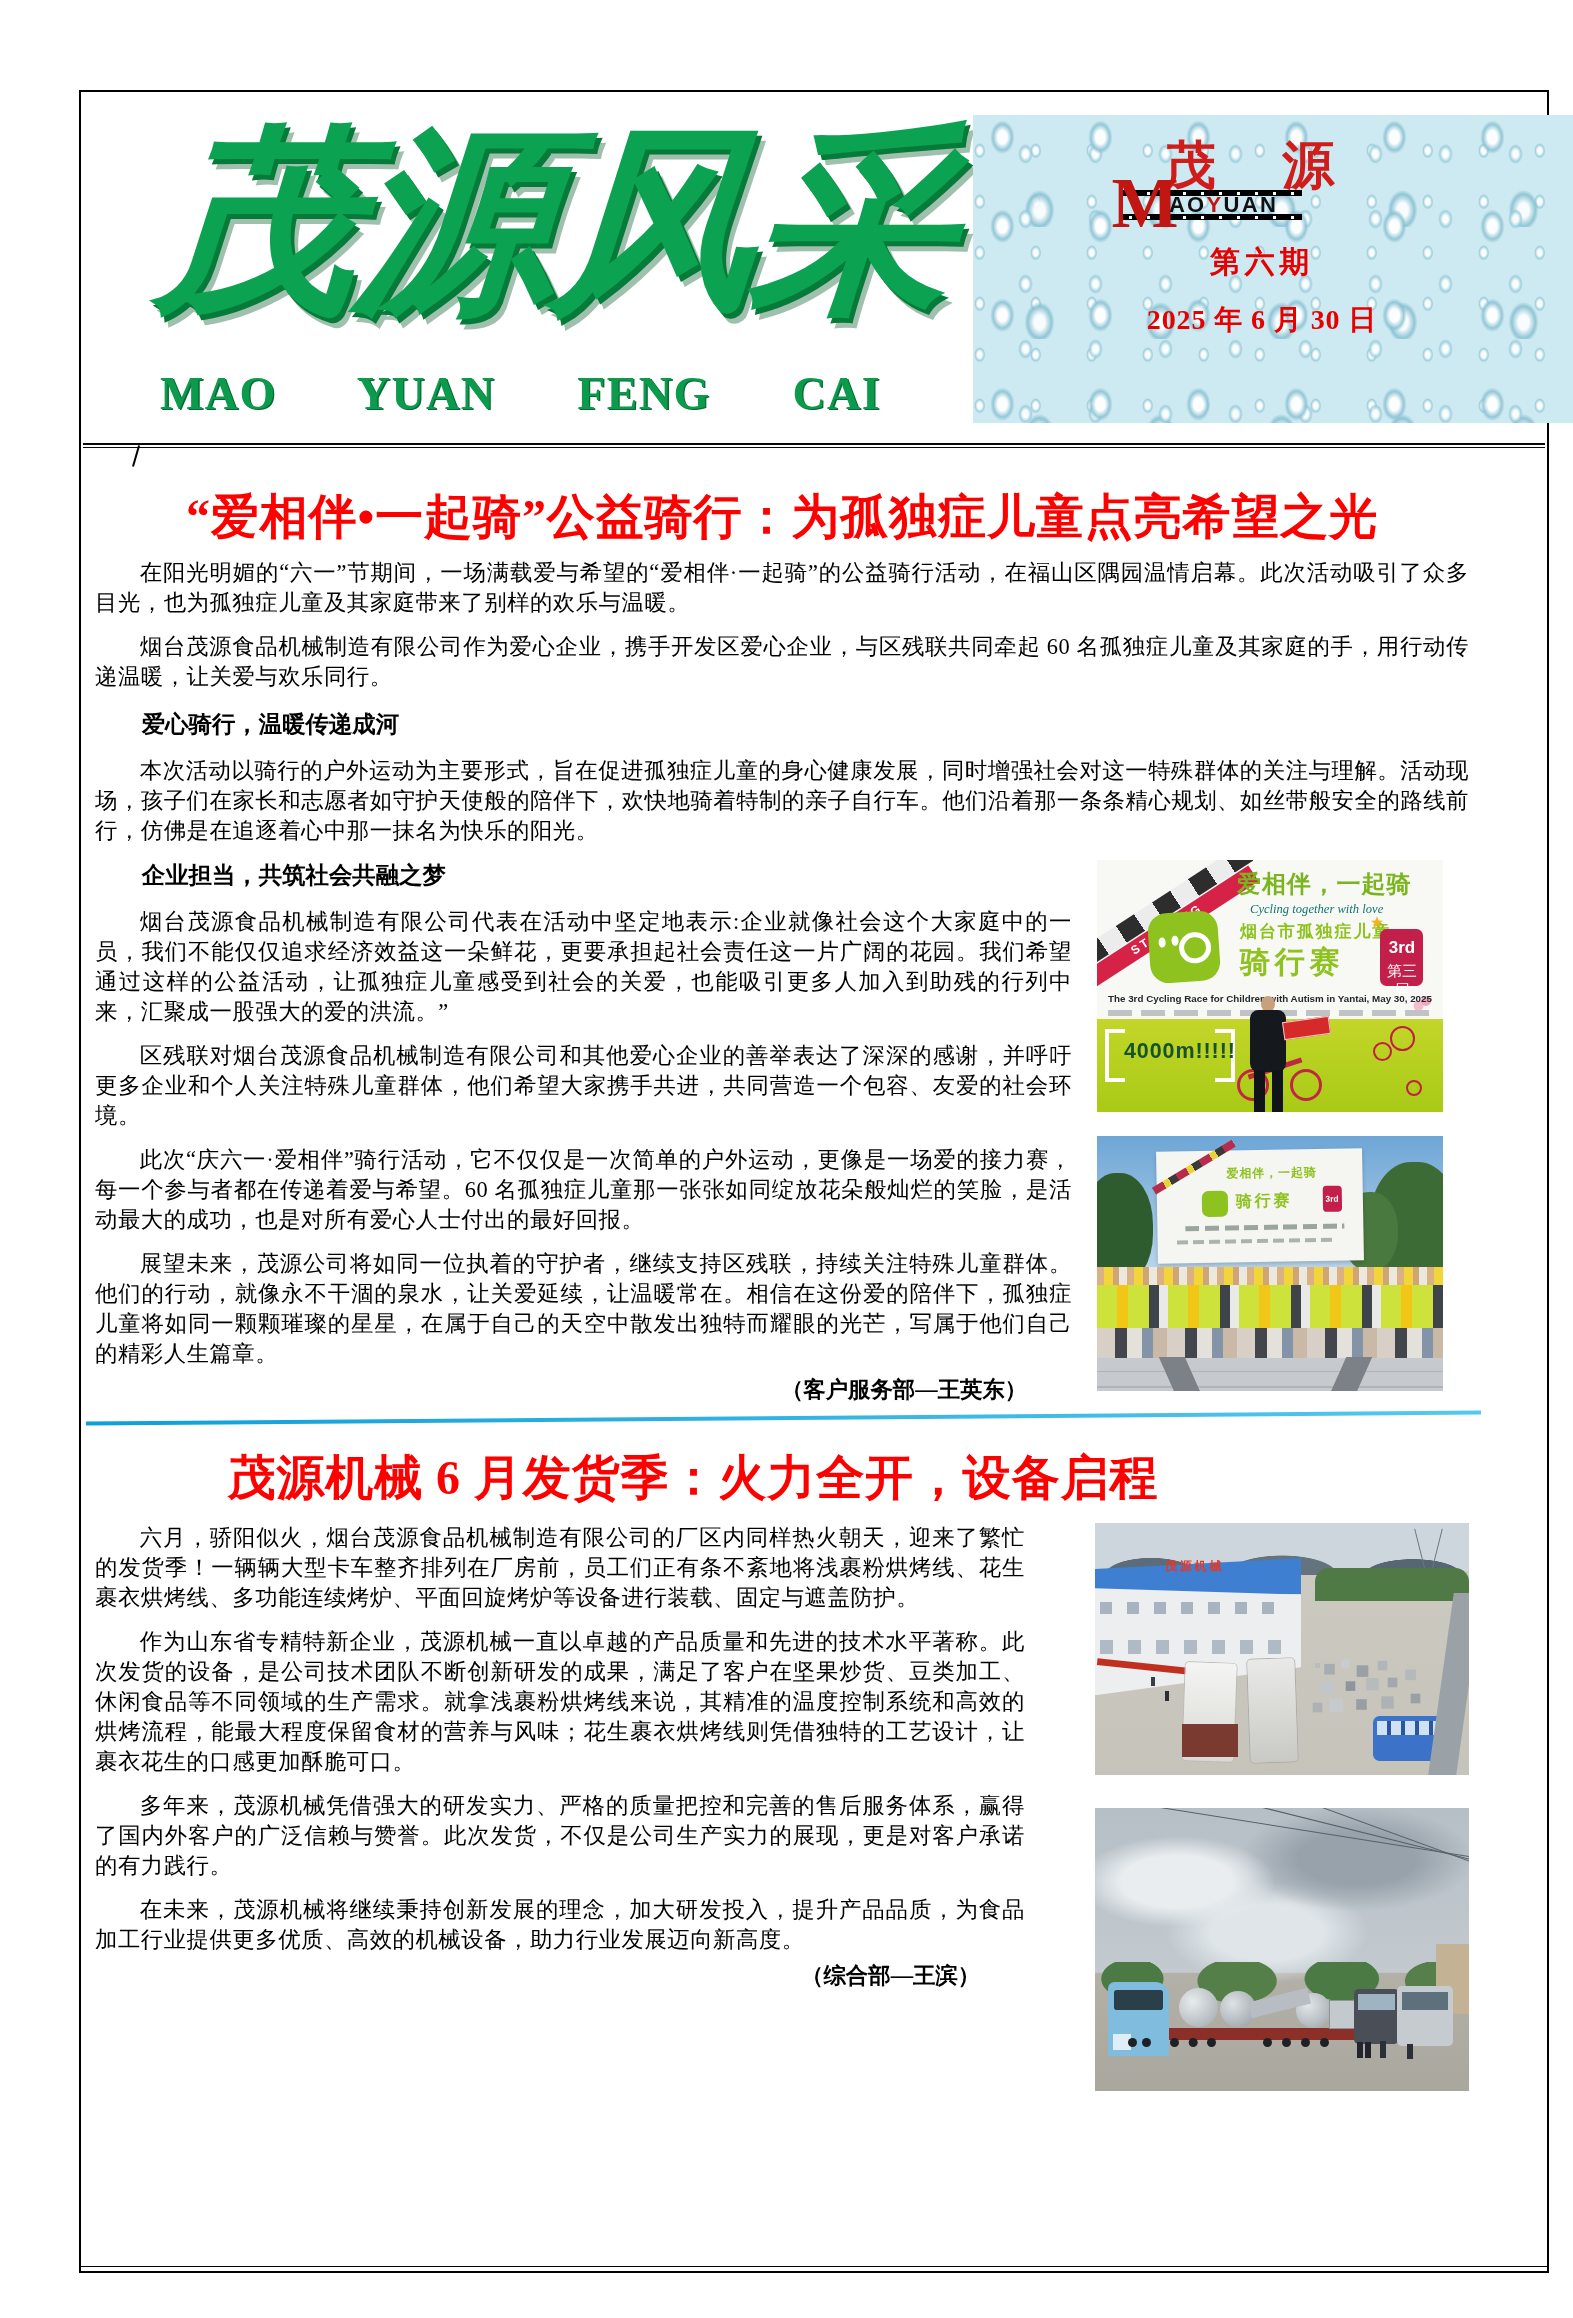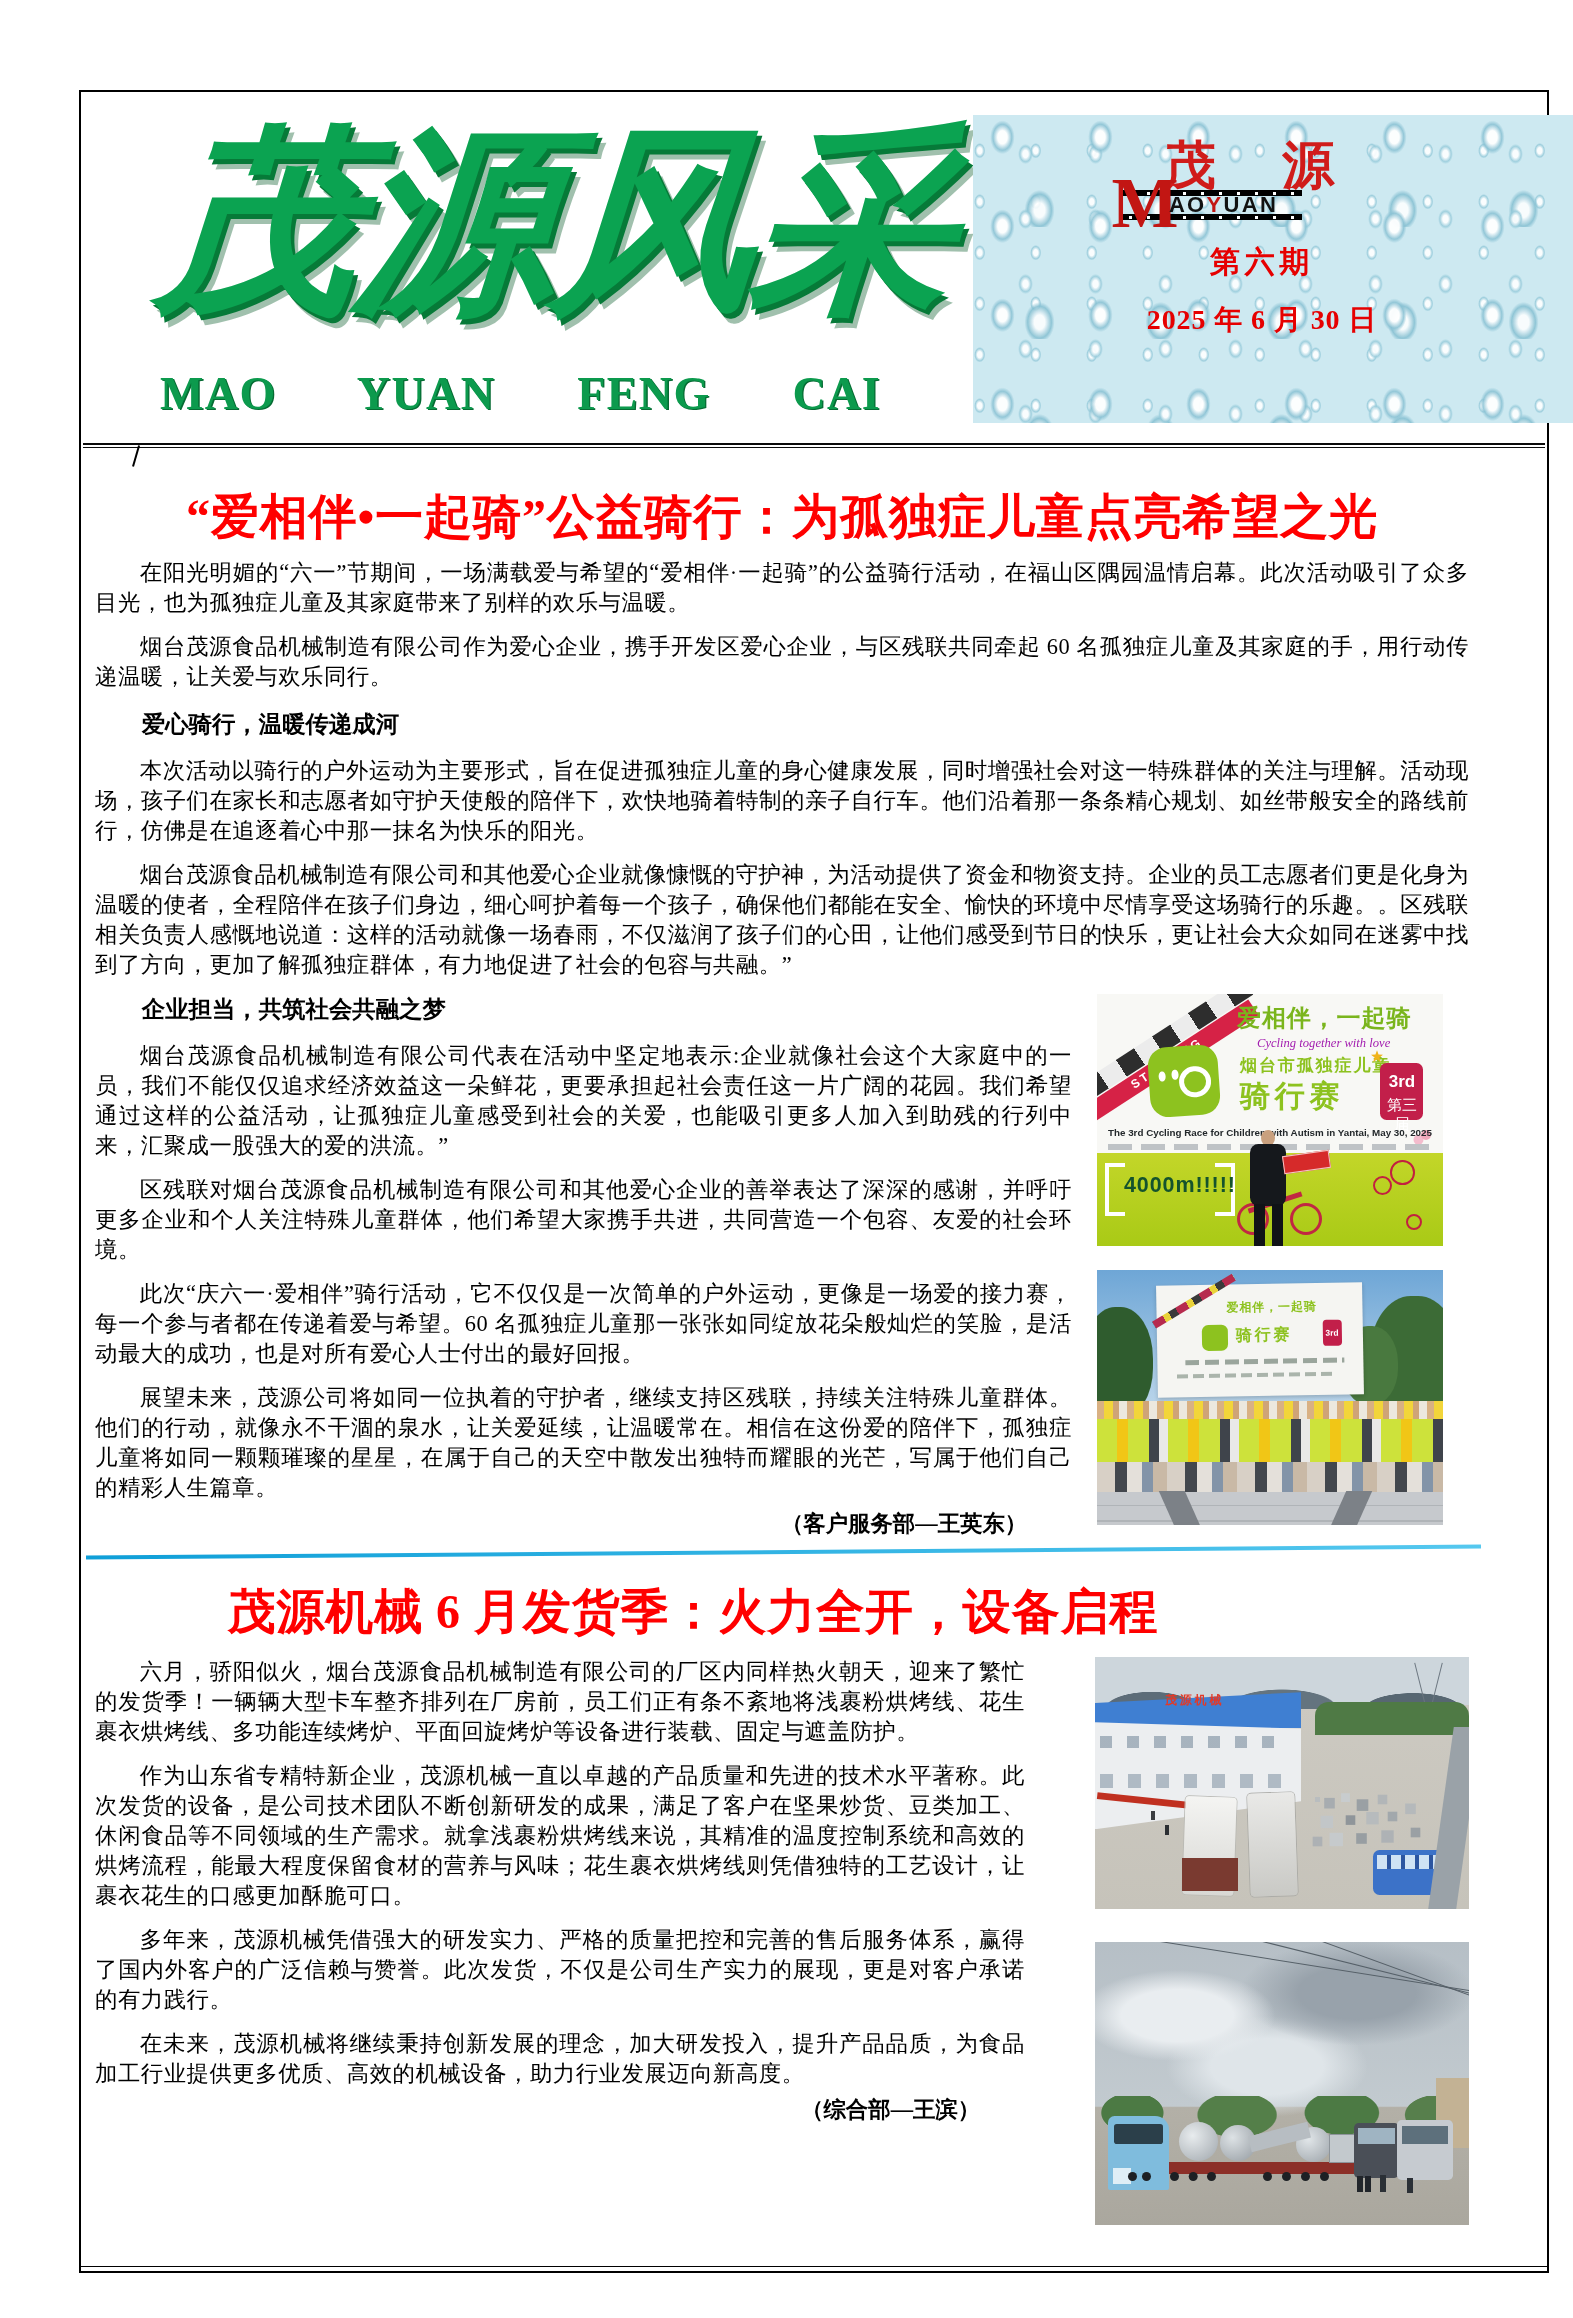--- a/index.html
+++ b/index.html
@@ -75,21 +75,21 @@
   .ph1 .ribbon{left:-33px;top:60px;width:206px;height:18.7px;transform:rotate(-33deg);
      background:#d62246;color:#fff;font:bold 12px/18.7px "Liberation Sans",sans-serif;
      text-align:center;letter-spacing:2.8px;}
   .ph1 .blob{left:52px;top:52px;width:70px;height:70px;background:#8dc21f;
      border-radius:18.7px;transform:rotate(-4deg);}
   .ph1 .blob:before{content:"";position:absolute;right:8.4px;top:20.6px;width:21.5px;height:21.5px;
      border:5.6px solid #fff;border-radius:50%;}
   .ph1 .blob:after{content:"";position:absolute;left:10.3px;top:24px;width:6.5px;height:10.3px;
      background:#fff;border-radius:50%;box-shadow:13px -0.9px 0 #fff;}
   .ph1 .h-cn{left:140px;top:12px;font:bold 24px/1 "Liberation Sans",sans-serif;color:#7ab51d;letter-spacing:0.9px;}
-  .ph1 .h-en{left:160px;top:43px;font:italic 12.6px/1 "Liberation Serif",serif;color:#a21caf;}
+  .ph1 .h-en{left:153px;top:43px;font:italic 12.6px/1 "Liberation Serif",serif;color:#0f766e;}
   .ph1 .s1{left:143px;top:63px;font:bold 17px/1 "Liberation Sans",sans-serif;color:#8dc21f;letter-spacing:1.9px;}
   .ph1 .s2{left:143px;top:87px;font:bold 30px/1 "Liberation Sans",sans-serif;color:#8dc21f;letter-spacing:4.7px;}
   .ph1 .badge{right:19.6px;top:69px;width:43px;height:57px;background:#c21f4a;border-radius:6.5px;
      color:#fff;text-align:center;font-family:"Liberation Sans",sans-serif;}
   .ph1 .badge .b1{position:static;display:block;font-weight:bold;font-size:17px;margin-top:8.4px;}
   .ph1 .badge .b2{position:static;display:block;font-size:15px;margin-top:4.7px;}
   .ph1 .star{right:60px;top:56px;width:12px;height:12px;background:#f0b41c;
      clip-path:polygon(50% 0,63% 35%,100% 38%,70% 60%,82% 100%,50% 75%,18% 100%,30% 60%,0 38%,37% 35%);}
   .ph1 .flower{right:12px;top:136px;width:10.3px;height:10.3px;background:#f0a8bc;border-radius:50%;
      box-shadow:-7.5px 4.7px 0 #f4bccd;}
@@ -244,21 +244,20 @@
     <div class="header-rule"></div>
     <div class="header-tick"></div>
 
     <div class="content">
 
       <div class="a-title">“爱相伴•一起骑”公益骑行：为孤独症儿童点亮希望之光</div>
       <p>在阳光明媚的“六一”节期间，一场满载爱与希望的“爱相伴·一起骑”的公益骑行活动，在福山区隅园温情启幕。此次活动吸引了众多目光，也为孤独症儿童及其家庭带来了别样的欢乐与温暖。</p>
       <p>烟台茂源食品机械制造有限公司作为爱心企业，携手开发区爱心企业，与区残联共同牵起 60 名孤独症儿童及其家庭的手，用行动传递温暖，让关爱与欢乐同行。</p>
       <h2>爱心骑行，温暖传递成河</h2>
       <p>本次活动以骑行的户外运动为主要形式，旨在促进孤独症儿童的身心健康发展，同时增强社会对这一特殊群体的关注与理解。活动现场，孩子们在家长和志愿者如守护天使般的陪伴下，欢快地骑着特制的亲子自行车。他们沿着那一条条精心规划、如丝带般安全的路线前行，仿佛是在追逐着心中那一抹名为快乐的阳光。</p>
-      <p>烟台茂源食品机械制造有限公司和其他爱心企业就像慷慨的守护神，为活动提供了资金和物资支持。企业的员工志愿者们更是化身为温暖的使者，全程陪伴在孩子们身边，细心呵护着每一个孩子，确保他们都能在安全、愉快的环境中尽情享受这场骑行的乐趣。。区残联相关负责人感慨地说道：这样的活动就像一场春雨，不仅滋润了孩子们的心田，让他们感受到节日的快乐，更让社会大众如同在迷雾中找到了方向，更加了解孤独症群体，有力地促进了社会的包容与共融。”</p>
 
       <div class="two-col">
         <div>
           <h2 style="margin-top:0">企业担当，共筑社会共融之梦</h2>
           <p>烟台茂源食品机械制造有限公司代表在活动中坚定地表示:企业就像社会这个大家庭中的一员，我们不能仅仅追求经济效益这一朵鲜花，更要承担起社会责任这一片广阔的花园。我们希望通过这样的公益活动，让孤独症儿童感受到社会的关爱，也能吸引更多人加入到助残的行列中来，汇聚成一股强大的爱的洪流。”</p>
           <p>区残联对烟台茂源食品机械制造有限公司和其他爱心企业的善举表达了深深的感谢，并呼吁更多企业和个人关注特殊儿童群体，他们希望大家携手共进，共同营造一个包容、友爱的社会环境。</p>
           <p>此次“庆六一·爱相伴”骑行活动，它不仅仅是一次简单的户外运动，更像是一场爱的接力赛，每一个参与者都在传递着爱与希望。60 名孤独症儿童那一张张如同绽放花朵般灿烂的笑脸，是活动最大的成功，也是对所有爱心人士付出的最好回报。</p>
           <p>展望未来，茂源公司将如同一位执着的守护者，继续支持区残联，持续关注特殊儿童群体。他们的行动，就像永不干涸的泉水，让关爱延续，让温暖常在。相信在这份爱的陪伴下，孤独症儿童将如同一颗颗璀璨的星星，在属于自己的天空中散发出独特而耀眼的光芒，写属于他们自己的精彩人生篇章。</p>
           <div class="sig">（客户服务部—王英东）</div>
         </div>

